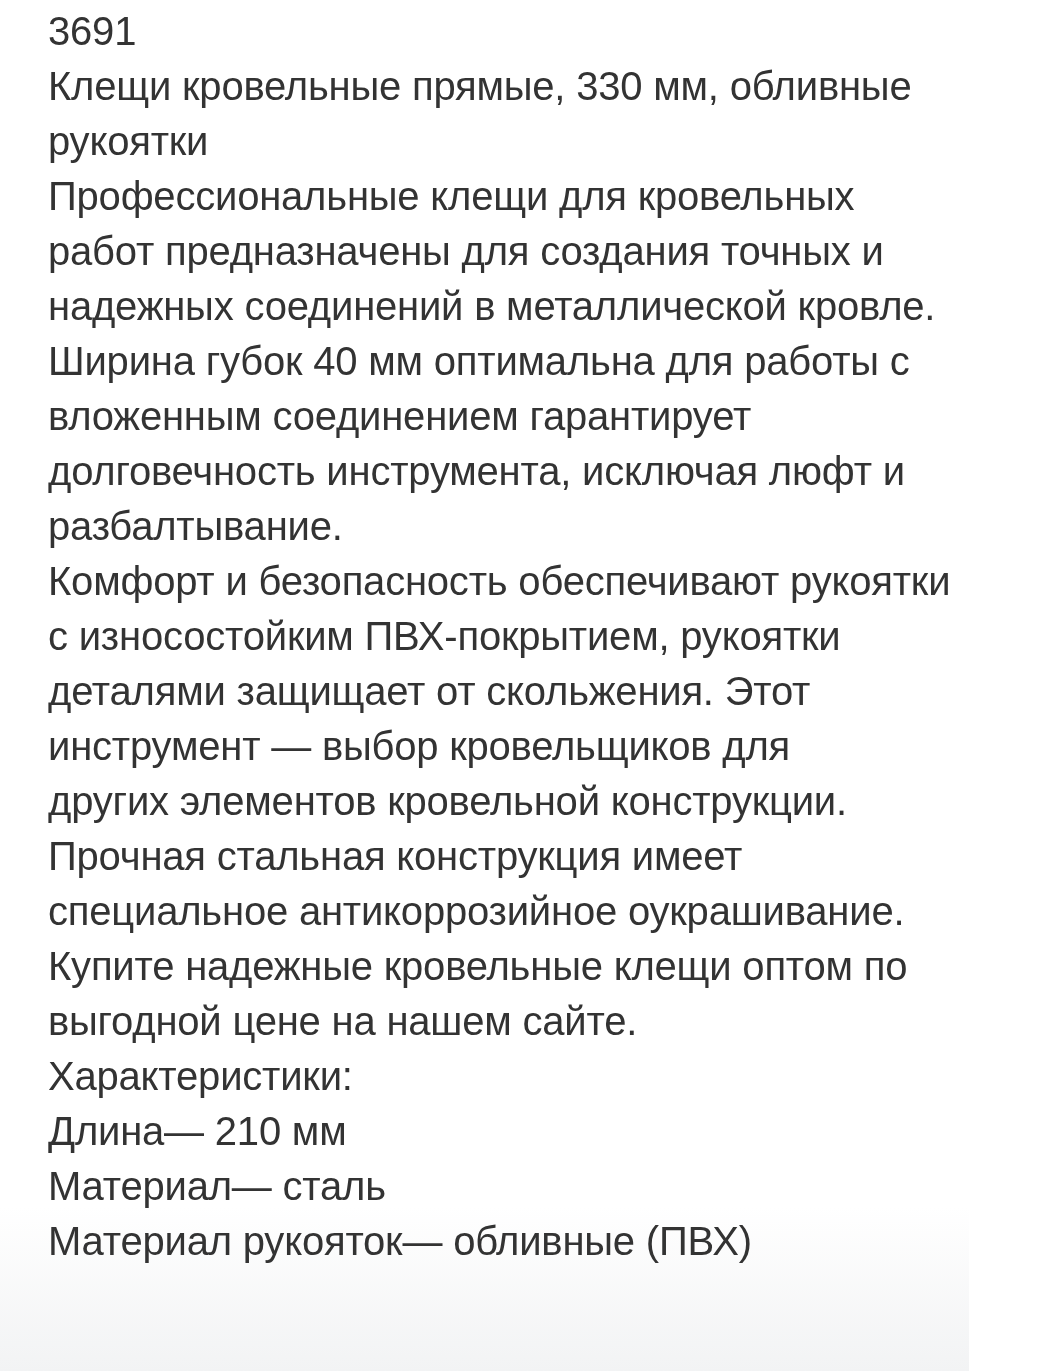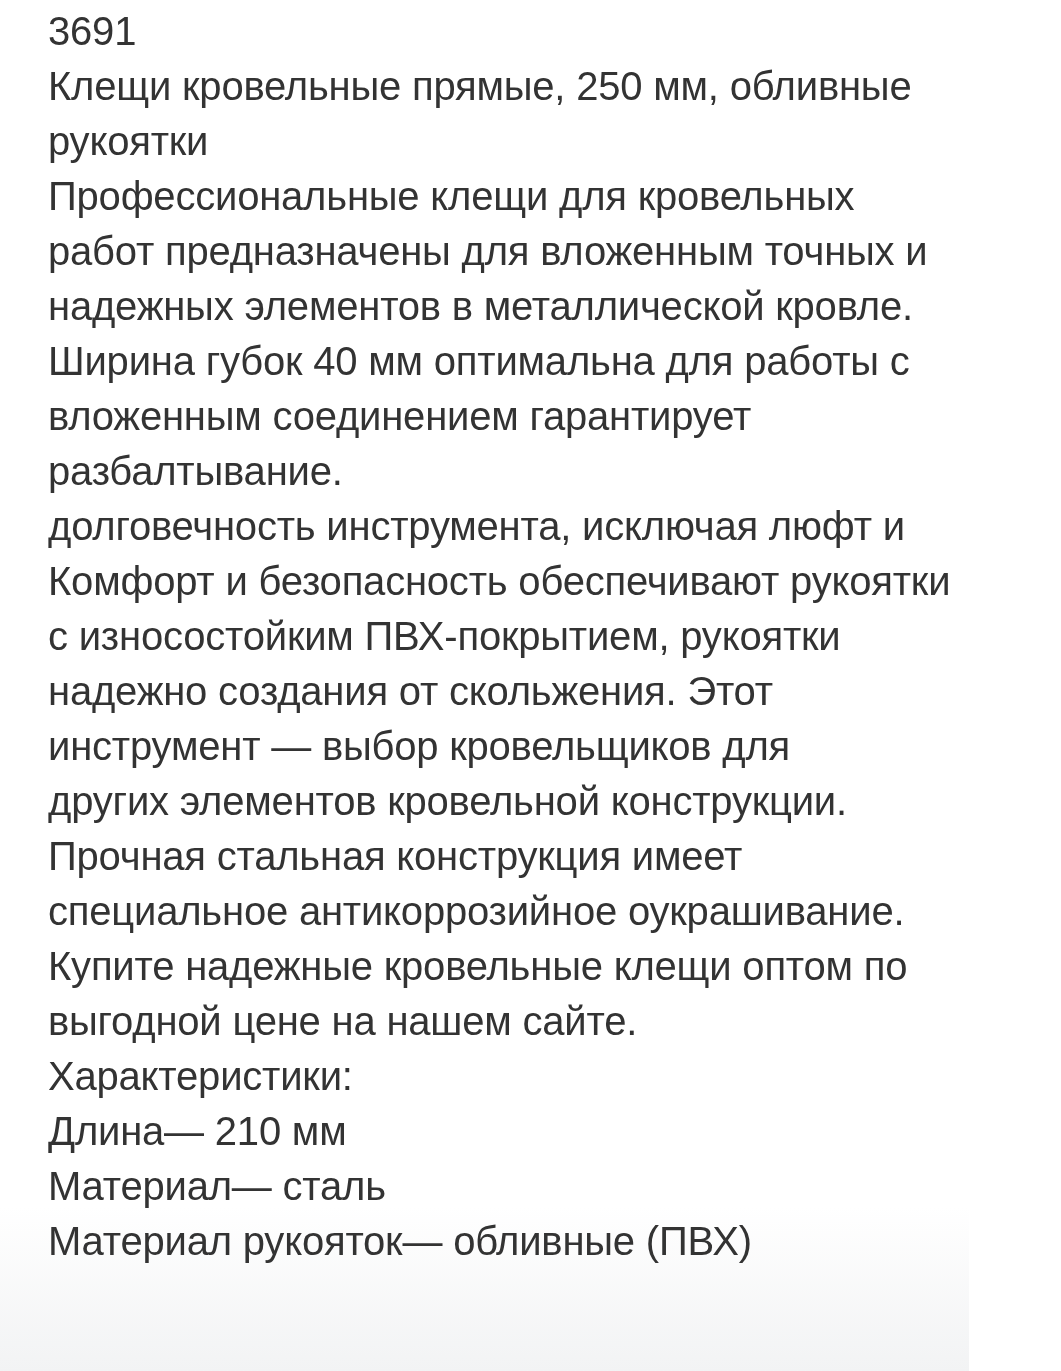--- a/index.html
+++ b/index.html
@@ -26,32 +26,32 @@
     font-weight: 400;
     letter-spacing: -0.2px;
   }
 </style>
 </head>
 <body>
 
 <div class="page">
   <div class="text-block">
     <div class="line">3691</div>
-    <div class="line">Клещи кровельные прямые, 250 мм, обливные</div>
+    <div class="line">Клещи кровельные прямые, 330 мм, обливные</div>
     <div class="line">рукоятки</div>
     <div class="line">Профессиональные клещи для кровельных</div>
-    <div class="line">работ предназначены для вложенным точных и</div>
-    <div class="line">надежных элементов в металлической кровле.</div>
+    <div class="line">работ предназначены для создания точных и</div>
+    <div class="line">надежных соединений в металлической кровле.</div>
     <div class="line">Ширина губок 40 мм оптимальна для работы с</div>
     <div class="line">вложенным соединением гарантирует</div>
+    <div class="line">долговечность инструмента, исключая люфт и</div>
     <div class="line">разбалтывание.</div>
-    <div class="line">долговечность инструмента, исключая люфт и</div>
     <div class="line">Комфорт и безопасность обеспечивают рукоятки</div>
     <div class="line">с износостойким ПВХ-покрытием, рукоятки</div>
-    <div class="line">надежно создания от скольжения. Этот</div>
+    <div class="line">деталями защищает от скольжения. Этот</div>
     <div class="line">инструмент — выбор кровельщиков для</div>
     <div class="line">других элементов кровельной конструкции.</div>
     <div class="line">Прочная стальная конструкция имеет</div>
     <div class="line">специальное антикоррозийное оукрашивание.</div>
     <div class="line">Купите надежные кровельные клещи оптом по</div>
     <div class="line">выгодной цене на нашем сайте.</div>
     <div class="line">Характеристики:</div>
     <div class="line">Длина— 210 мм</div>
     <div class="line">Материал— сталь</div>
     <div class="line">Материал рукояток— обливные (ПВХ)</div>

